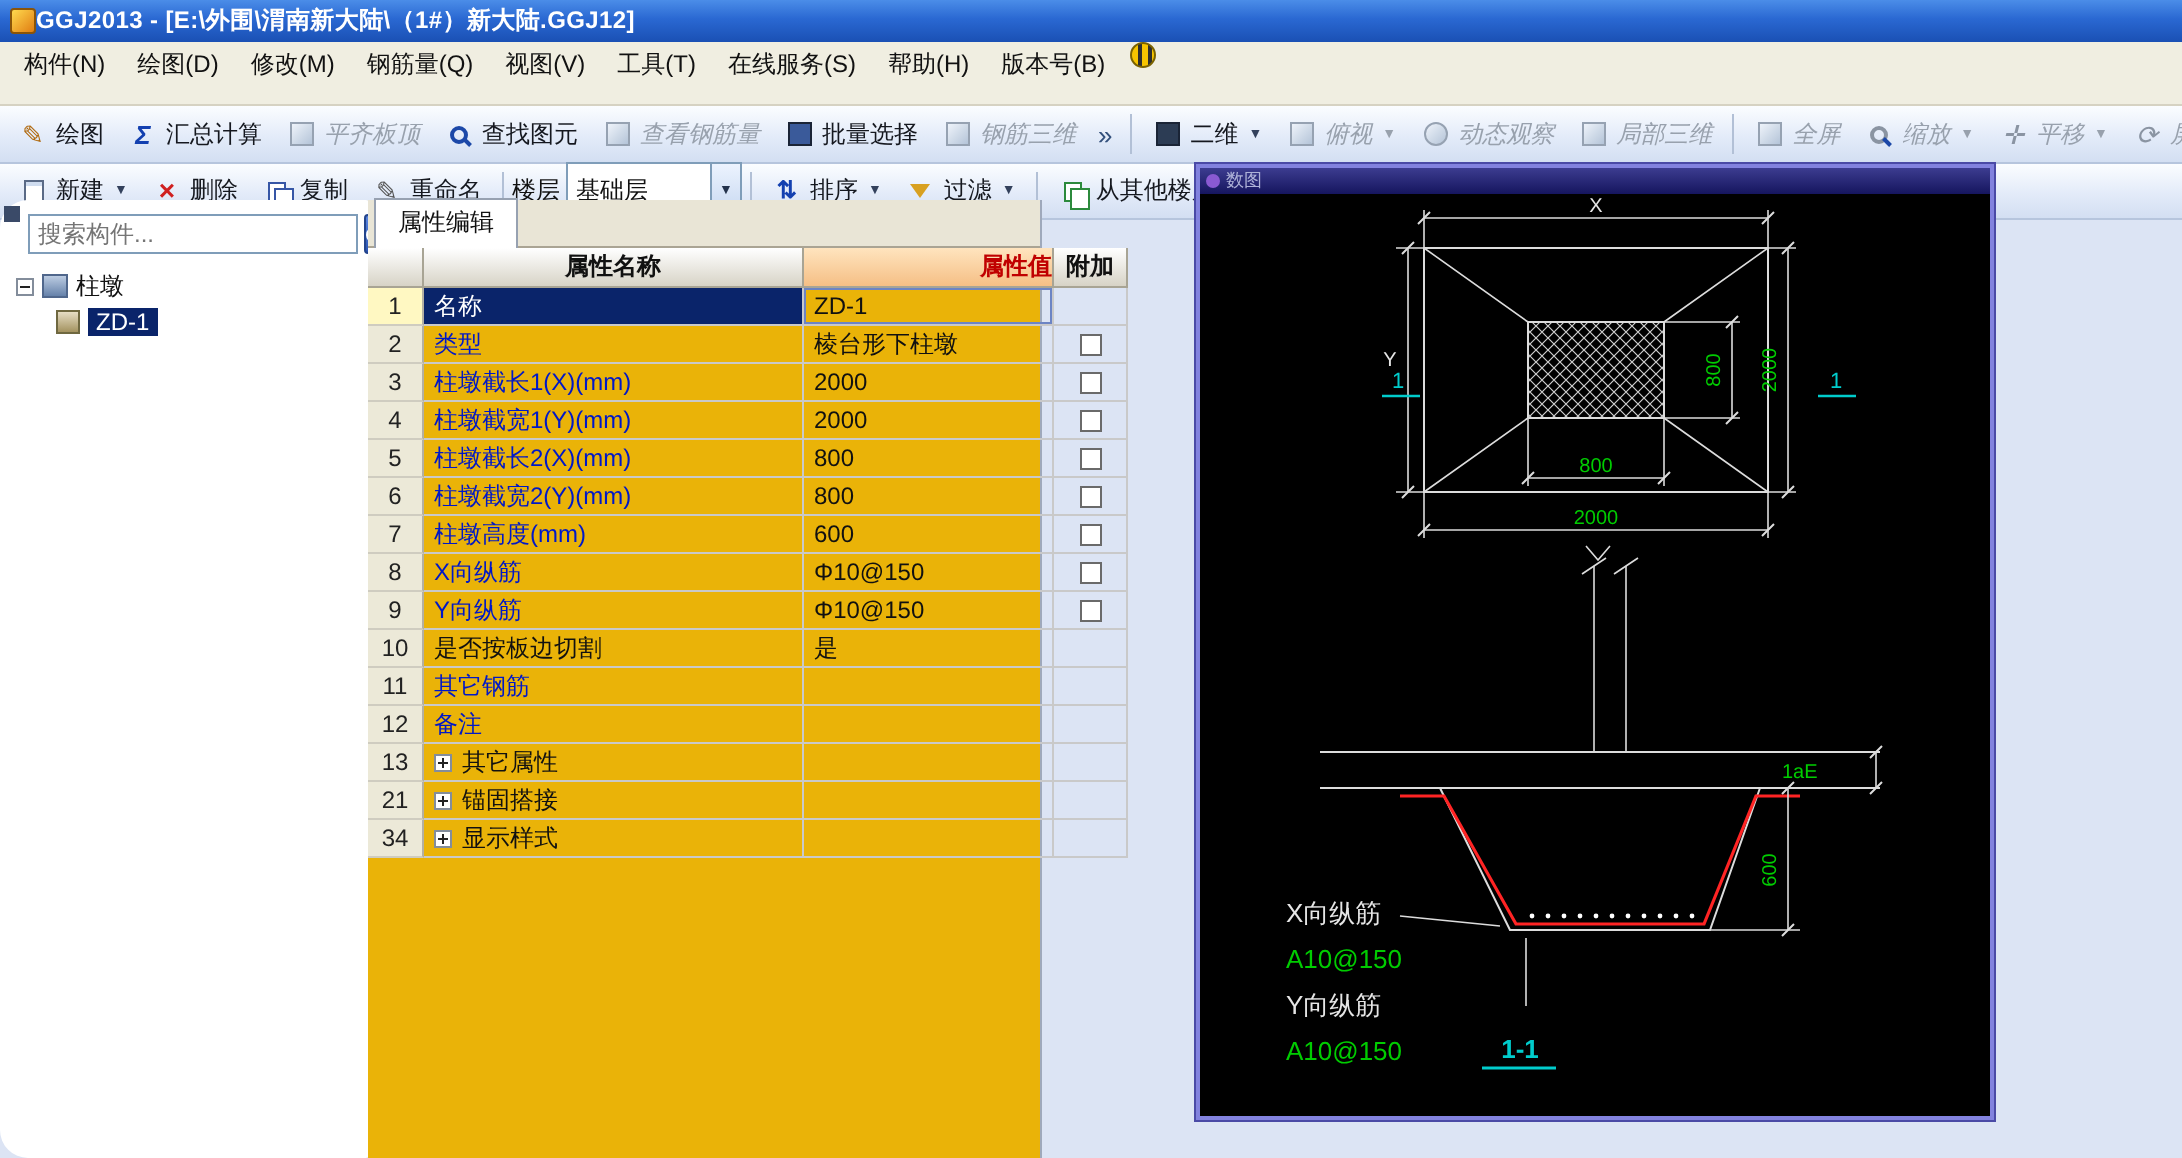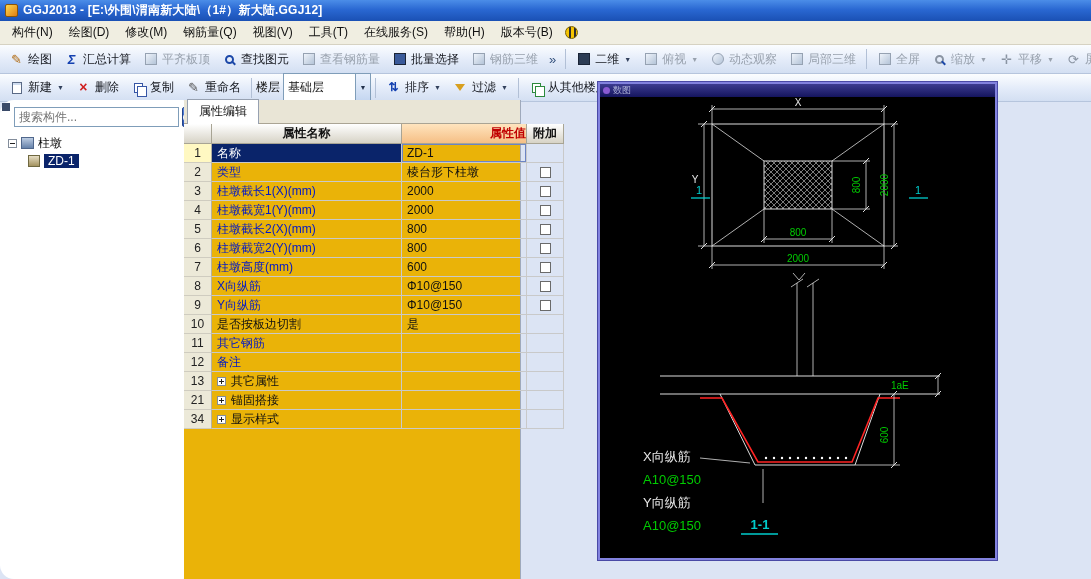--- a/index.html
+++ b/index.html
@@ -9,41 +9,41 @@
     font-family:"Liberation Sans", sans-serif;
     font-size:12px;
     background:#dce4f4;
     color:#111;
   }
   
   .titlebar{
     height:21px;
     background:linear-gradient(180deg,#4b8de8 0%,#2a68d2 45%,#1a50b4 100%);
     color:#fff; font-weight:bold;
-    display:flex; align-items:center; gap:5px;
+    display:flex; align-items:center; gap:0;
     padding:0 5px; letter-spacing:.2px;
   }
   .app-icon{width:13px;height:13px;border-radius:2px;
     background:linear-gradient(135deg,#ffd94e,#e07d12);
     border:1px solid #8a5408;}
   
-  .menubar{height:24px;background:#f0eee1;border-bottom:1px solid #d6d2c2;
-    display:flex;align-items:center;padding-left:4px;}
+  .menubar{height:32px;background:#f0eee1;border-bottom:1px solid #d6d2c2;
+    display:flex;padding-left:4px;}
   .menu-item{padding:3px 8px;color:#111;}
   .bee-icon{width:13px;height:13px;border-radius:50%;margin-left:4px;
     background:repeating-linear-gradient(90deg,#f6c400 0 3px,#2e2e2e 3px 5px);
     border:1px solid #7a6200;}
   
   .tb{display:flex;align-items:center;
     background:linear-gradient(180deg,#fbfdff 0%,#e3ebf9 55%,#d3dff2 100%);
     border-bottom:1px solid #b6c5dd; padding-left:3px;}
   .tb1{height:29px;} .tb2{height:28px;}
   .tbtn{display:inline-flex;align-items:center;gap:4px;padding:3px 6px;
     border-radius:2px;color:#15181f;white-space:nowrap;}
-  .tbtn.dis{color:#98a1ad;}
+  .tbtn.dis{color:#98a1ad;font-style:italic;}
   .ticon{display:inline-flex;align-items:center;justify-content:center;
     width:15px;height:15px;font-size:13px;line-height:15px;}
   .dd{font-size:7px;color:#33415c;margin-left:1px;}
   .tbtn.dis .dd{color:#98a1ad;}
   .sep{width:1px;height:20px;background:#b2c0d6;margin:0 4px;flex:0 0 1px;}
   .ovf{font-size:13px;color:#33507c;padding:0 5px;}
   .i-pencil{color:#b06a10;font-size:13px;}
   .i-sigma{color:#1340b0;font-weight:bold;font-style:italic;font-size:13px;}
   .i-gray-sq{width:12px;height:12px;border:1px solid #96a2b2;
     background:linear-gradient(135deg,#eef3fa,#b4c4d8);}

